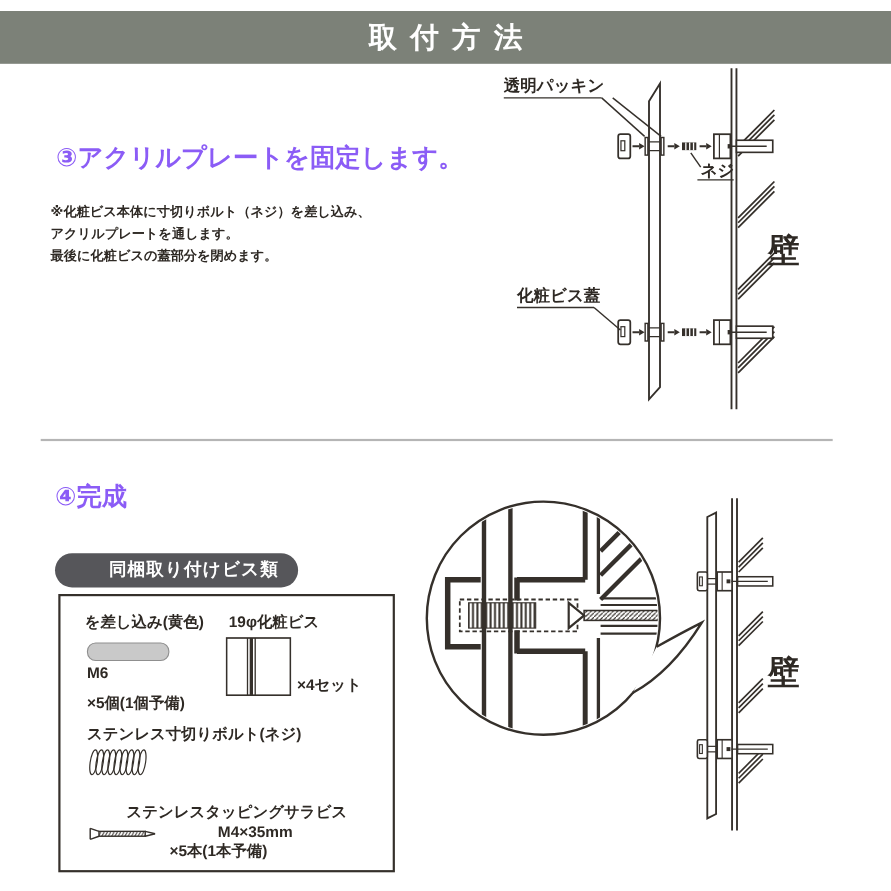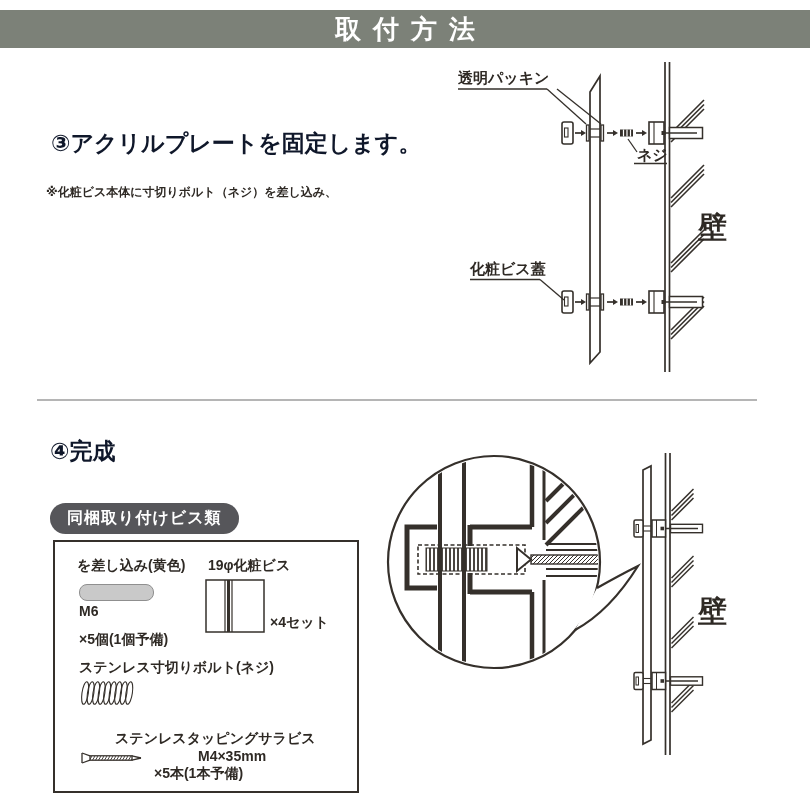--- a/index.html
+++ b/index.html
@@ -3,40 +3,40 @@
 <meta charset="utf-8">
 <style>
   html,body{margin:0;padding:0;}
   body{
     width:810px;height:810px;background:#ffffff;position:relative;
     font-family:"Liberation Sans","DejaVu Sans",sans-serif;
     color:#2e2924;overflow:hidden;
   }
   .abs{position:absolute;}
   .header-bar{
-    left:0;top:10px;width:810px;height:38px;background:#7c8178;
+    left:0;top:10px;width:810px;height:48px;background:#7c8178;
     display:flex;align-items:center;justify-content:center;
   }
   .header-bar .title{
     color:#ffffff;font-size:26px;font-weight:600;letter-spacing:12px;
     padding-left:12px; 
   }
-  .h-step{font-weight:700;font-size:23px;color:#0f172a;margin:0;}
+  .h-step{font-weight:700;font-size:23px;color:#8b5cf6;margin:0;}
   .h-step3{left:51px;top:128px;}
   .h-step4{left:50px;top:436px;}
   .note3{
     left:46px;top:182px;width:420px;font-size:12px;line-height:20px;
     font-weight:600;color:#2e2924;
   }
   .divider{left:37px;top:399px;width:720px;height:2px;background:#b5b5b5;}
   .badge{
     left:50px;top:503px;background:#56565a;border-radius:16px;
     padding:5px 17px;display:inline-block;
   }
-  .badge span{color:#ffffff;font-size:16px;font-weight:700;letter-spacing:1px;}
+  .badge span{color:#ffffff;font-size:16px;font-weight:700;letter-spacing:1px;margin-left:32px;}
   .parts-box{
     left:53px;top:540px;width:302px;height:249px;border:2px solid #35302b;
     background:#ffffff;
   }
   .pb-label{position:absolute;font-size:14px;font-weight:600;color:#2e2924;white-space:nowrap;}
   .plug-pill{
     position:absolute;left:24px;top:42px;width:73px;height:15px;
     background:#c9c9c9;border:1.5px solid #8f8f8f;border-radius:8px;
   }
   .svg-top{left:450px;top:55px;}
@@ -49,21 +49,22 @@
 </head>
 <body>
 
 <div class="abs header-bar">
   <span class="title">取付方法</span>
 </div>
 
 <h2 class="abs h-step h-step3">③アクリルプレートを固定します。</h2>
 <div class="abs note3">
   <span>※化粧ビス本体に寸切りボルト（ネジ）を差し込み、</span><br>
-  <br>
+  <span>アクリルプレートを通します。</span><br>
+  <span>最後に化粧ビスの蓋部分を閉めます。</span>
 </div>
 
 <svg class="abs svg-top" width="360" height="330" viewBox="0 0 360 330">
   <g stroke="#35302b" fill="none" stroke-width="1.7">
 
     <g>
       <line x1="215" y1="7" x2="215" y2="317"></line>
       <line x1="219.5" y1="7" x2="219.5" y2="317"></line>
     </g>
 

